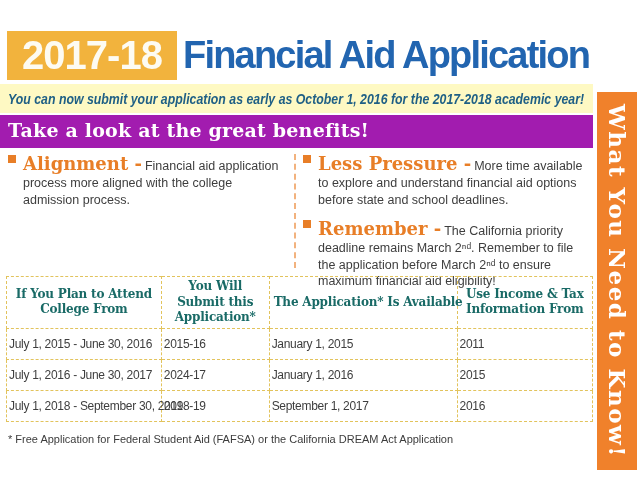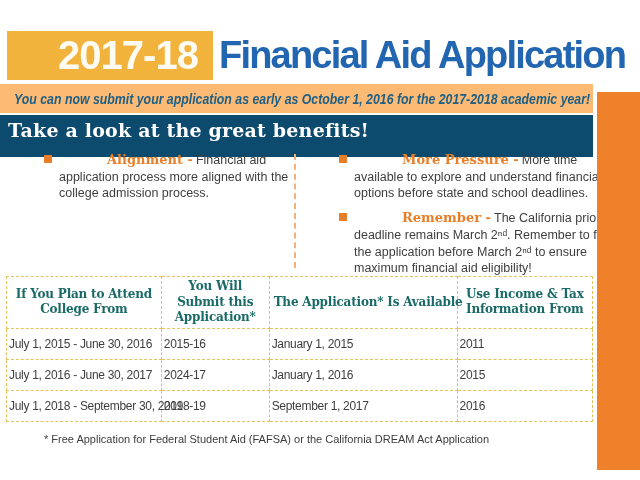--- a/index.html
+++ b/index.html
@@ -1,51 +1,51 @@
 <!DOCTYPE html>
 <html><head>
 <meta charset="utf-8">
 <style>
   html,body{margin:0;padding:0;}
   body{
     width:640px;height:480px;position:relative;overflow:hidden;
     background:#ffffff;
     font-family:"Liberation Sans", sans-serif;
   }
-  .abs{position:absolute;padding-left:36px;}
+  .abs{position:absolute;}
 
   
   #year-badge{
     left:7px;top:31px;width:170px;height:49px;
     background:#F2B33D;color:#FDFBF2;
     font-size:40px;font-weight:bold;letter-spacing:-1px;
     text-align:center;line-height:49px;
   }
   #main-title{
     left:183px;top:30px;height:50px;line-height:51px;
     color:#2265B0;font-size:38px;font-weight:bold;letter-spacing:-1.8px;
     white-space:nowrap;
   }
 
   
   #subtitle-bar{
     left:0;top:84px;width:593px;height:29px;
-    background:#fdba74;line-height:29px;padding-left:14px;box-sizing:border-box;
+    background:#fef9c3;line-height:29px;padding-left:8px;box-sizing:border-box;
     overflow:hidden;
   }
   #subtitle-text{
     display:inline-block;font-style:italic;font-size:14px;color:#1E5F85;
     white-space:nowrap;transform:scaleX(0.88);transform-origin:left center;
     font-weight:bold;
   }
 
   
   #benefits-banner{
-    left:0;top:115px;width:593px;height:42px;
-    background:#0c4a6e;color:#ffffff;
+    left:0;top:115px;width:593px;height:33px;
+    background:#a21caf;color:#ffffff;
     font-family:"DejaVu Serif", serif;font-weight:bold;
     font-size:19px;line-height:31px;padding-left:8px;box-sizing:border-box;
     white-space:nowrap;letter-spacing:0.2px;
   }
 
   
   .benefit-col{top:152px;width:281px;}
   #benefit-col-left{left:8px;}
   #benefit-col-right{left:303px;width:284px;}
   #benefits-divider{
@@ -54,21 +54,21 @@
   }
   .benefit-item{
     position:relative;padding-left:15px;margin-bottom:9px;
     font-size:12.5px;line-height:1.3;color:#3E3E3E;
   }
   .benefit-bullet{
     position:absolute;left:0;top:3px;width:8px;height:8px;background:#E87E27;
   }
   .benefit-kw{
     color:#E87E27;font-weight:bold;font-family:"DejaVu Serif", serif;
-    font-size:13px;margin-right:3px;margin-left:48px;
+    font-size:18px;margin-right:3px;
   }
 
   
   #schedule-table{
     left:6px;top:276px;width:587px;
     border-collapse:collapse;table-layout:fixed;
   }
   #schedule-table th,#schedule-table td{
     border:1px dashed #E2C35C;
   }
@@ -117,21 +117,21 @@
     <span class="benefit-bullet"></span>
     <span class="benefit-kw">Alignment -</span><span>Financial aid application process more aligned with the college admission process.</span>
   </div>
 </div>
 
 <div class="abs" id="benefits-divider"></div>
 
 <div class="abs benefit-col" id="benefit-col-right">
   <div class="benefit-item">
     <span class="benefit-bullet"></span>
-    <span class="benefit-kw">More Pressure -</span><span>More time available to explore and understand financial aid options before state and school deadlines.</span>
+    <span class="benefit-kw">Less Pressure -</span><span>More time available to explore and understand financial aid options before state and school deadlines.</span>
   </div>
   <div class="benefit-item">
     <span class="benefit-bullet"></span>
     <span class="benefit-kw">Remember -</span><span>The California priority deadline remains March 2ⁿᵈ. Remember to file the application before March 2ⁿᵈ to ensure maximum financial aid eligibility!</span>
   </div>
 </div>
 
 <table class="abs" id="schedule-table">
   <thead>
     <tr>

